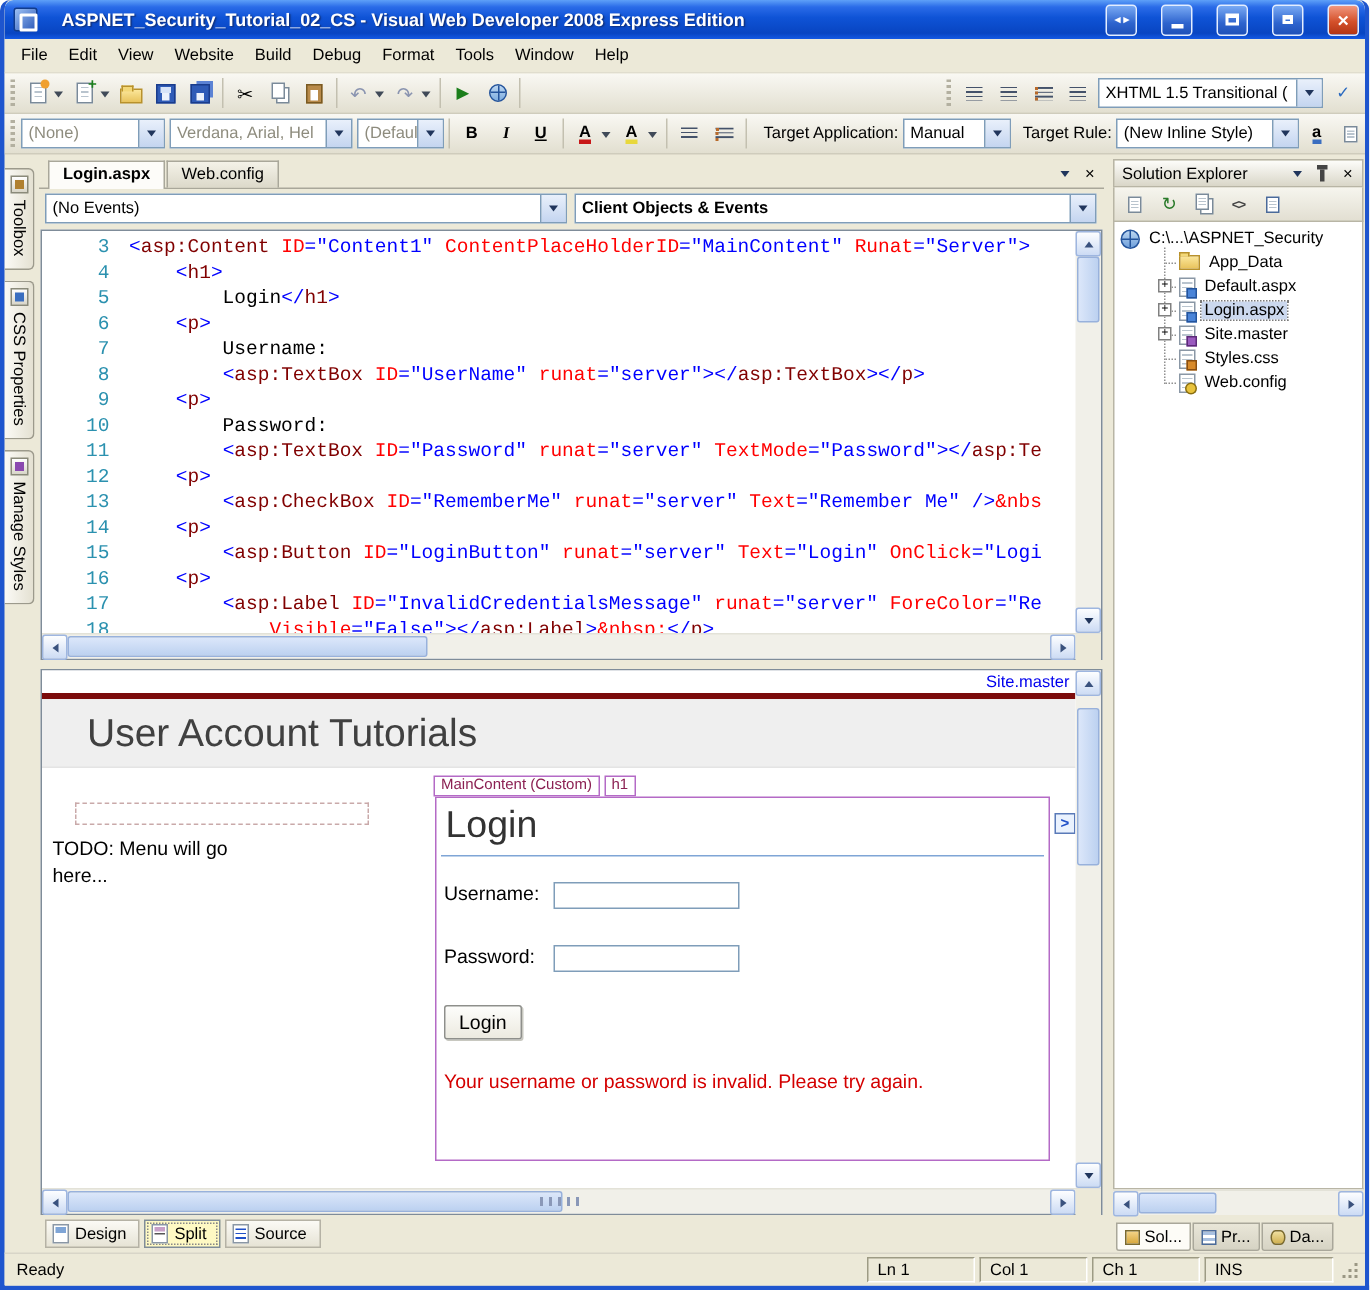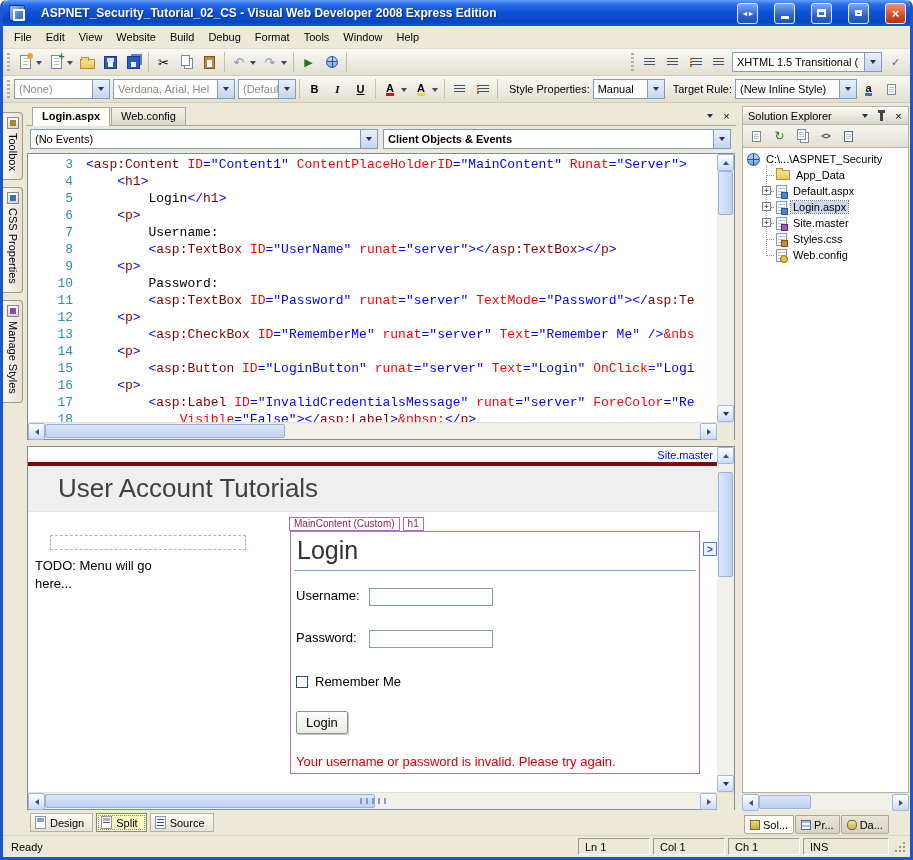--- a/index.html
+++ b/index.html
@@ -167,21 +167,21 @@
   .pico{width:21px;height:19px;display:flex;align-items:center;justify-content:center;border:1px solid transparent;border-radius:2px;position:relative}
   .mini-page{width:9px;height:11px;background:#fff;border:1px solid #7A8A99;position:relative}
   .mini-page::before{content:"";position:absolute;left:1px;right:1px;top:2px;height:5px;background:repeating-linear-gradient(#B9C4CE 0 1px,transparent 1px 2px)}
   .mini-page.stack{box-shadow:3px 3px 0 -1px #fff,3px 3px 0 0 #7A8A99;margin:-3px 3px 0 0}
   .vc{font-size:9px;font-weight:bold;color:#444;letter-spacing:-1px}
   .tree{flex:1;min-height:0;background:#fff;border:1px solid #B8B5A5;border-top:none;overflow:hidden;padding:3px 0 0 4px}
   .tree-root{display:flex;align-items:center;gap:4px;height:16px}
   .root-ico{width:13px;height:13px;border-radius:50%;border:1px solid #24549C;flex:none;position:relative;background:linear-gradient(#BCD6F0,#6FA0DC)}
   .root-ico::after{content:"";position:absolute;left:0;right:0;top:5px;height:1px;background:#24549C}
   .root-ico::before{content:"";position:absolute;left:5px;top:0;bottom:0;width:1px;background:#24549C}
-  .tree-kids{margin-left:15px;position:relative}
+  .tree-kids{margin-left:25px;position:relative}
   .tree-kids::before{content:"";position:absolute;left:4px;top:-2px;bottom:7px;border-left:1px dotted #909090}
   .tree-row{position:relative;display:flex;align-items:center;gap:4px;height:16px;padding-left:14px}
   .tree-row::before{content:"";position:absolute;left:5px;top:8px;width:7px;border-top:1px dotted #909090}
   .expander{position:absolute;left:0;top:3px;width:9px;height:9px;border:1px solid #808080;background:#fff;
     font:8px/7px "Liberation Mono",monospace;text-align:center;z-index:1}
   .tree-label{padding:0 2px;white-space:nowrap}
   .tree-row.selected .tree-label{background:var(--selection);outline:1px dotted #7A7A7A}
   .file-icon{width:11px;height:13px;background:#fff;border:1px solid #8A97A5;position:relative;flex:none}
   .file-icon::before{content:"";position:absolute;left:1px;right:1px;top:2px;height:7px;background:repeating-linear-gradient(#B9C4CE 0 1px,transparent 1px 3px)}
   .file-icon[data-icon="folder"]{width:14px;height:10px;background:linear-gradient(#FBE69A,#E8C35C);border:1px solid #B8912C}
@@ -344,21 +344,21 @@
         <span class="fontA hl">A</span>
       </span>
     <span class="sep"></span>
     <span class="tbtn">
         <span class="bars"></span>
       </span>
     <span class="tbtn">
         <span class="bars dots"></span>
       </span>
     <span class="sep"></span>
-    <span class="tlabel">Style Properties:</span>
+    <span class="tlabel">Target Application:</span>
     <span class="combo" style="width:72px;flex:none">
       <span class="txt">Manual</span>
       <span class="cbtn">
           <span class="t-down"></span>
         </span>
     </span>
     <span class="tlabel">Target Rule:</span>
     <span class="combo" style="width:122px;flex:none">
       <span class="txt">(New Inline Style)</span>
       <span class="cbtn">
@@ -466,23 +466,20 @@
                   <span class="mc-tab">h1</span>
                 </div>
                 <span class="smart">&gt;</span>
                 <div class="mc-box">
                   <div class="d-h1">Login</div>
                   <div class="frow r1">
                     <span class="dlabel">Username:</span><input class="dtext" style="">
                   </div>
                   <div class="frow r2">
                     <span class="dlabel">Password:</span><input class="dtext" style="">
-                  </div>
-                  <div class="frow r3">
-                    <span class="dcheck"></span><span>Remember Me</span>
                   </div>
                   <div class="frow r4">
                     <span class="dbtn">Login</span>
                   </div>
                   <div class="derr">Your username or password is invalid. Please try again.</div>
                 </div>
               </div>
             </div>
           </div>
           <div class="vsb">

